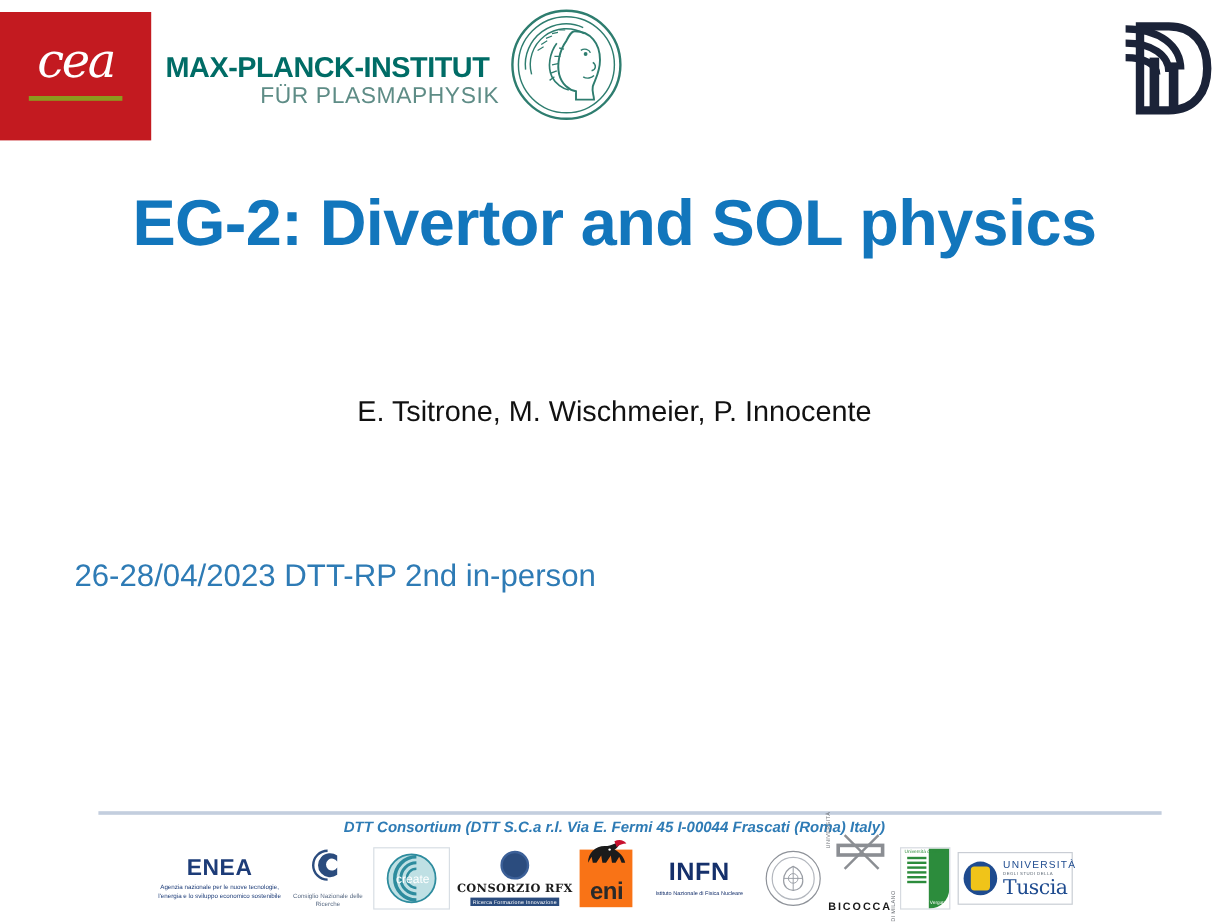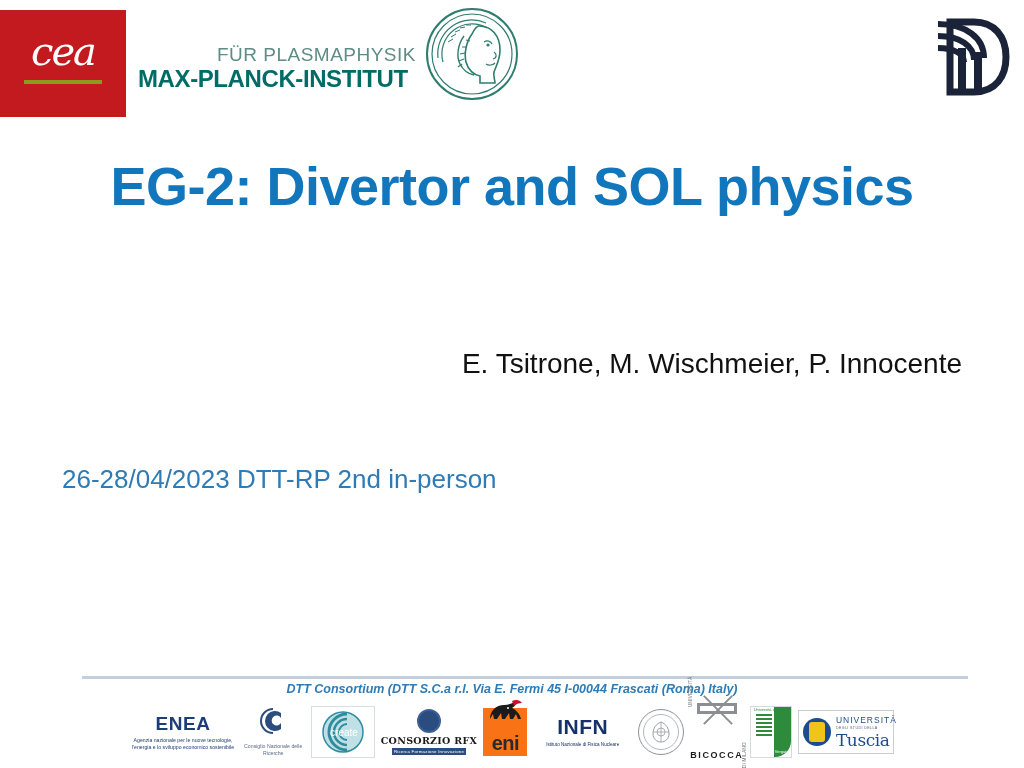--- a/index.html
+++ b/index.html
@@ -103,27 +103,26 @@
     line-height: 62px;
     letter-spacing: -0.5px;
     color: #1276BC;
     white-space: nowrap;
   }
 
   #slide-authors {
     position: absolute;
     left: 62px; top: 328px;
     width: 900px;
-    text-align: right;
+    text-align: center;
     font-family: "Liberation Sans", sans-serif;
     font-weight: 400;
-    font-size: 28px;
+    font-size: 24px;
     line-height: 32px;
     color: #111111;
-    margin-top: 20px;
   }
 
   #slide-event {
     position: absolute;
     left: 62px; top: 462px;
     width: 900px;
     text-align: left;
     font-family: "Liberation Sans", sans-serif;
     font-weight: 400;
     font-size: 26px;
@@ -433,22 +432,22 @@
 <body>
 
 <div id="top-logo-bar">
 
   <div id="cea-logo">
     <div id="cea-wordmark">cea</div>
     <div id="cea-underline"></div>
   </div>
 
   <div id="mpi-wordmark">
+    <div id="mpi-line1">MAX-PLANCK-INSTITUT</div>
     <div id="mpi-line2">FÜR PLASMAPHYSIK</div>
-    <div id="mpi-line1">MAX-PLANCK-INSTITUT</div>
   </div>
 
   <div id="mpi-minerva">
     <svg width="96" height="96" viewBox="0 0 96 96">
       <circle cx="48" cy="48" r="45" fill="none" stroke="#2E7D6F" stroke-width="2"></circle>
       <circle cx="48" cy="48" r="40" fill="none" stroke="#2E7D6F" stroke-width="1.2"></circle>
       <path d="M14 52 A34 34 0 0 1 62 17" fill="none" stroke="#2E7D6F" stroke-width="1.2"></path>
       <path d="M19 56 A30 30 0 0 1 63 22" fill="none" stroke="#2E7D6F" stroke-width="1.2"></path>
       <g stroke="#2E7D6F" stroke-width="1" fill="none">
         <path d="M24 36 L29 33 M27 31 L32 28 M31 26 L36 24 M36 22 L41 21 M42 19 L47 19"></path>

